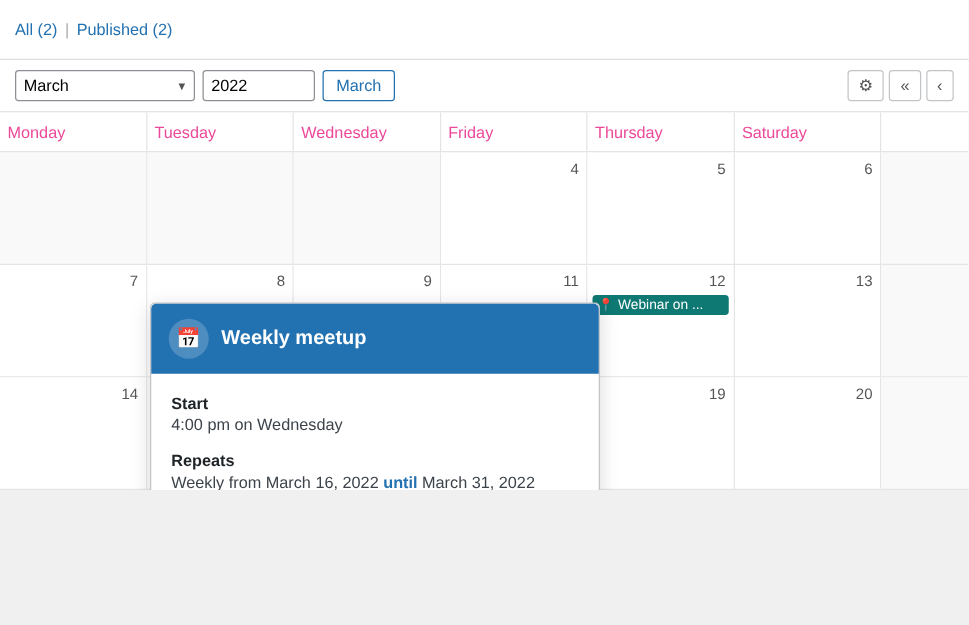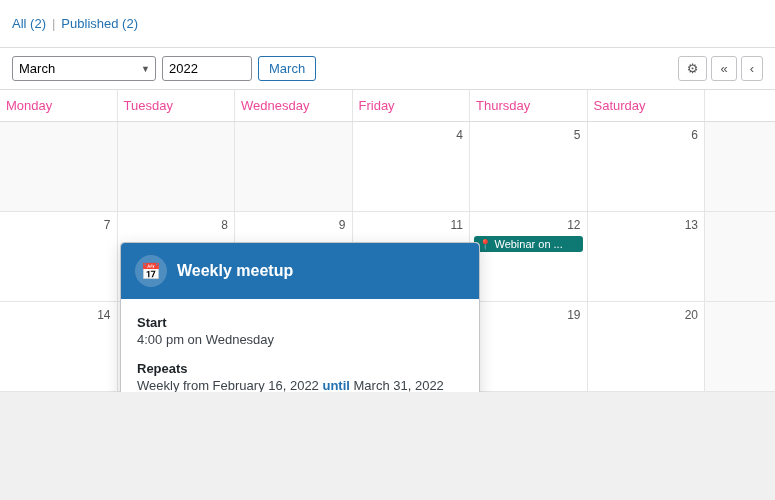--- a/index.html
+++ b/index.html
@@ -151,21 +151,21 @@
           <div class="popup-header-title">Weekly meetup</div>
         </div>
         <div class="popup-body">
           <div class="popup-field">
             <div class="popup-field-label">Start</div>
             <div class="popup-field-value">4:00 pm on Wednesday</div>
           </div>
           <div class="popup-field">
             <div class="popup-field-label">Repeats</div>
             <div class="popup-field-value">
-              <span>Weekly from February 16, 2022 </span><span class="until">until</span><span> March 31, 2022</span>
+              <span>Weekly from March 16, 2022 </span><span class="until">until</span><span> March 31, 2022</span>
             </div>
           </div>
         </div>
 
       </div>
     </div>
 
     <div class="cal-grid">
       <div class="cal-cell">
         <div class="day-num">14</div>

